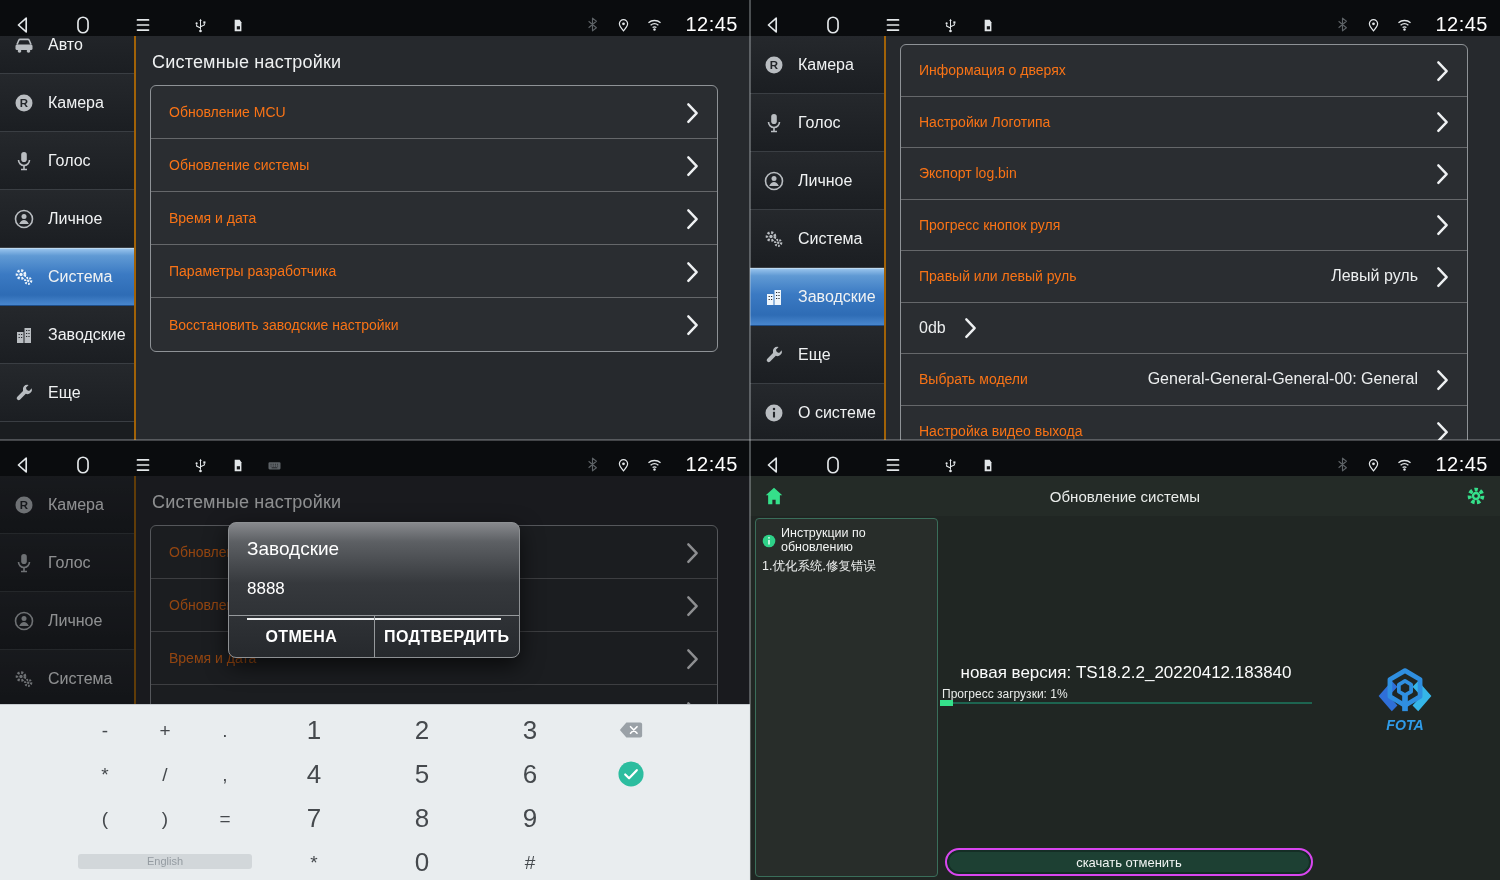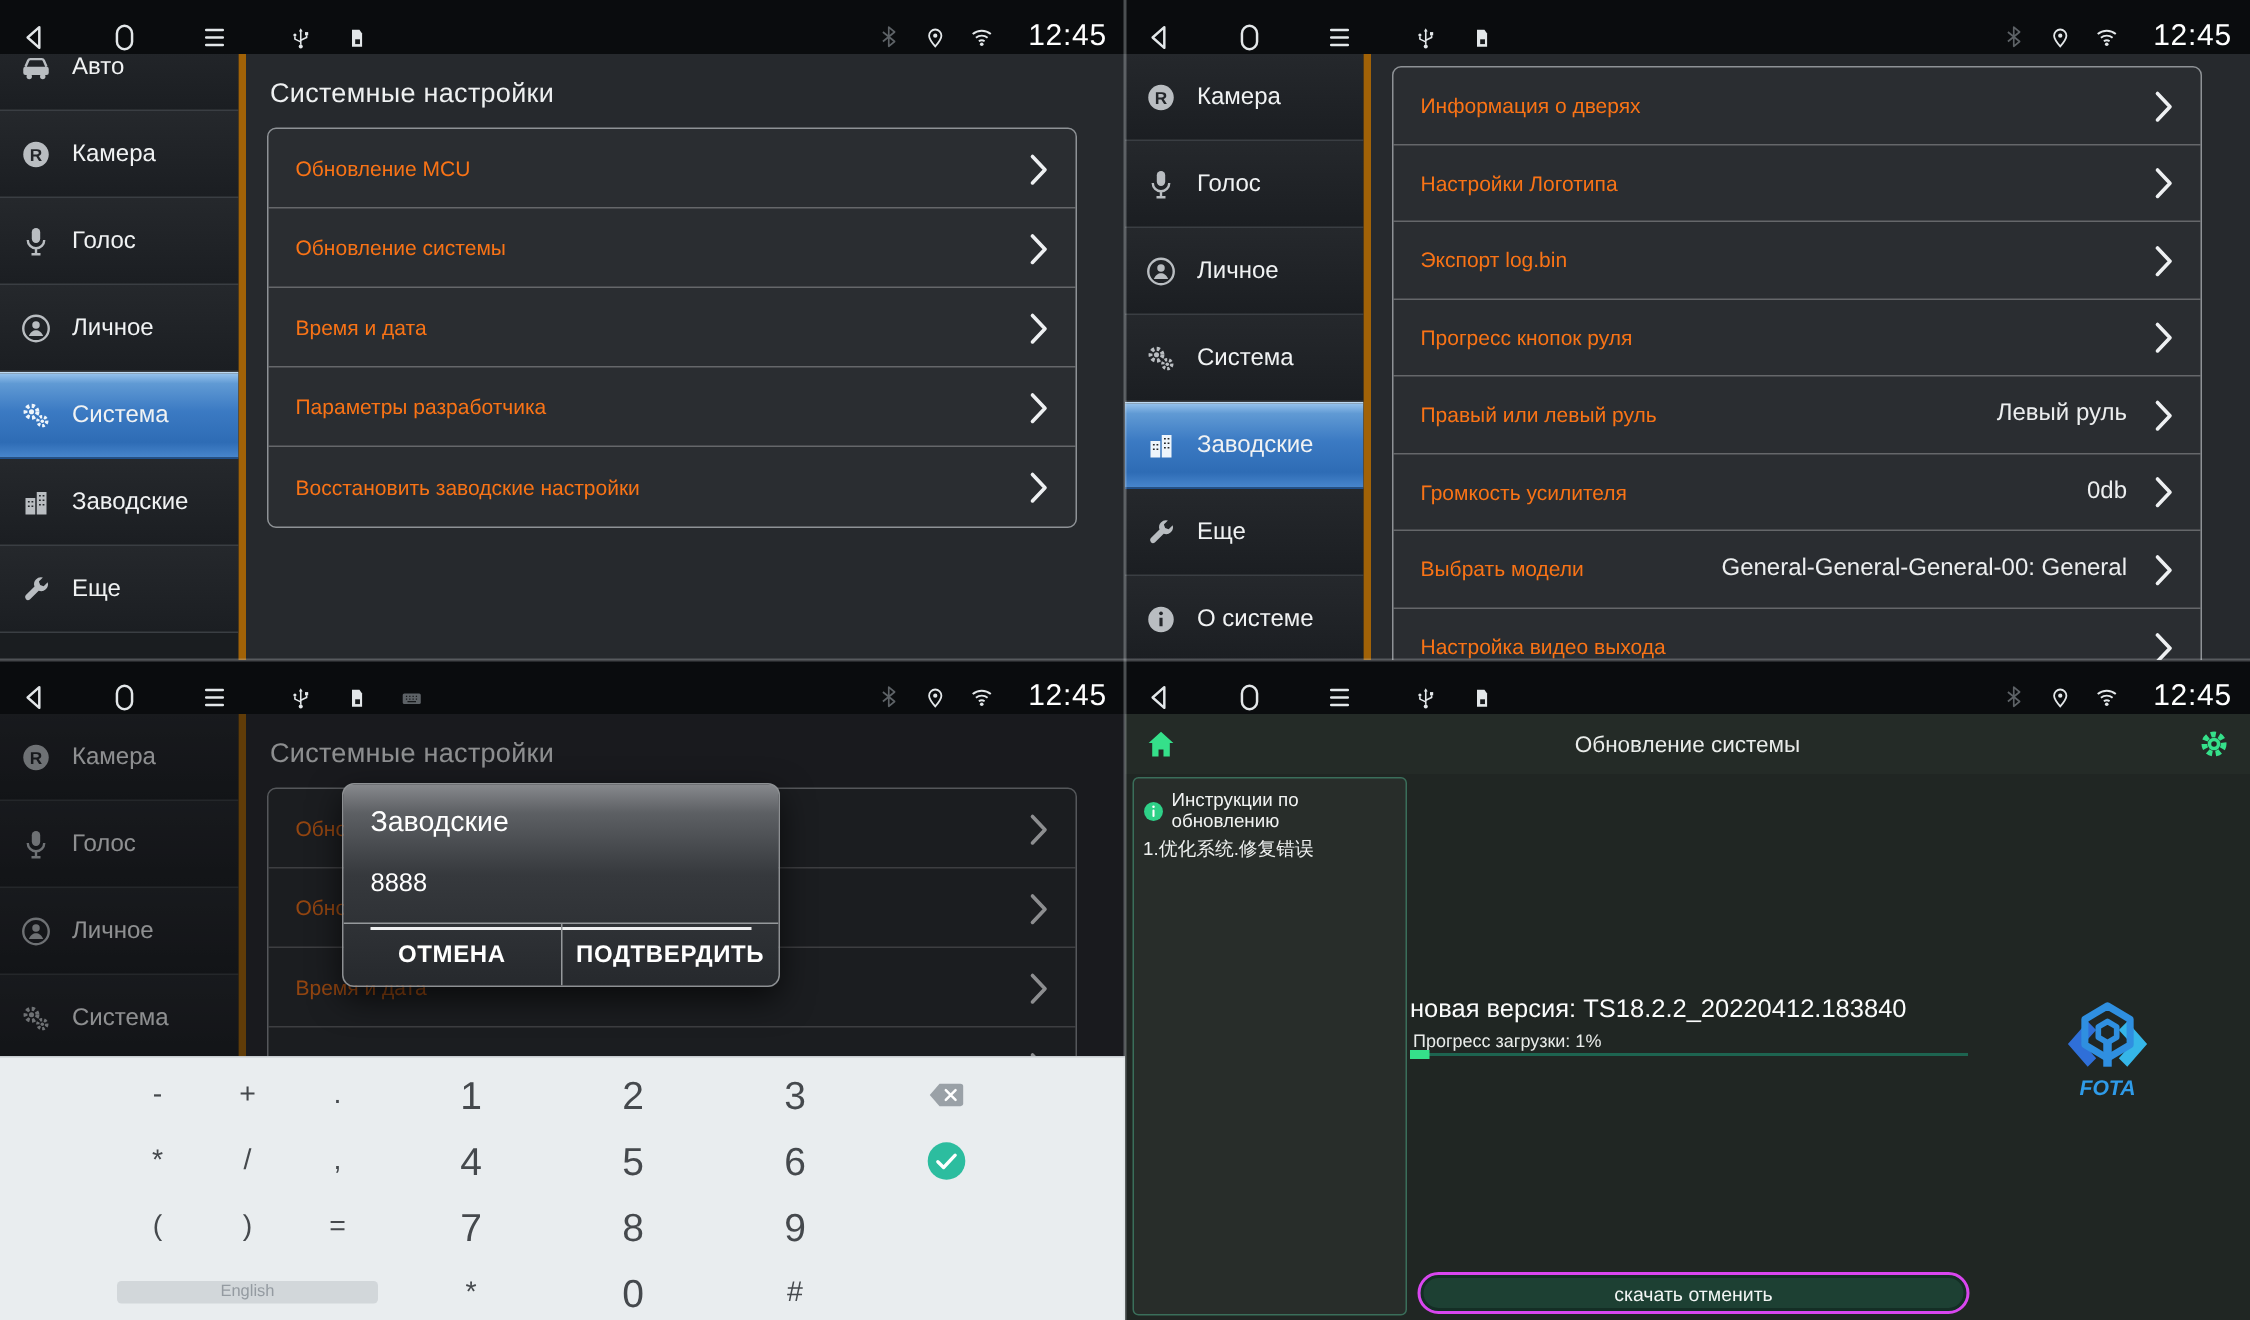--- a/index.html
+++ b/index.html
@@ -19,21 +19,21 @@
   .sbar-mini{display:flex;align-items:center;gap:20px}
   .sbar-right{display:flex;align-items:center;gap:14px}
   .si{width:22px;height:22px;color:#e3e7e9;display:inline-block}
   .si.sm{width:17px;height:17px}
   .si.dim{color:#5d6266}
   .si svg,.icn svg{width:100%;height:100%;display:block}
   .time{color:#fff;font-size:20px;letter-spacing:.5px;margin-left:8px}
 
   
   .body{position:relative;display:flex;height:404px}
-  .side{width:164px;background:#1a1d20;border-right:5px solid #a16207;box-sizing:border-box;overflow:hidden;flex:0 0 auto}
+  .side{width:136px;background:#1a1d20;border-right:2px solid #a16207;box-sizing:border-box;overflow:hidden;flex:0 0 auto}
   .srow{height:58px;display:flex;align-items:center;gap:12px;padding:0 8px 0 12px;border-bottom:1px solid #3a3e43;background:linear-gradient(180deg,#25282c,#1b1e22);box-sizing:border-box}
   .side-cut .srow:first-child{margin-top:-20px}
   .srow .icn{width:24px;height:24px;color:#b9bdc1;flex:0 0 auto}
   .slbl{color:#f0f2f3;font-size:16px;white-space:nowrap}
   .srow.sel{background:linear-gradient(180deg,#96c2ec 0%,#609ad4 12%,#3b7ac3 45%,#2e6cb5 82%,#4886cd 100%);border-top:1px solid #bcd9f1;border-bottom-color:#1e4f8c}
   .srow.sel .icn{color:#eef5fb}
 
   
   .main{flex:1;padding:6px 32px 0 14px;box-sizing:border-box;position:relative}
   .ttl{color:#eef0f1;font-size:18px;font-weight:400;margin:10px 0 12px 2px;letter-spacing:.2px}
@@ -66,21 +66,21 @@
 
   
   .hdr2{position:absolute;left:0;top:36px;right:0;height:40px;background:#242b27;display:flex;align-items:center;padding:0 13px;box-sizing:border-box;z-index:2}
   .hdr2 .icn{width:22px;height:22px}
   .hdr2-ttl{position:absolute;left:0;right:0;text-align:center;color:#e9ecea;font-size:15px;pointer-events:none}
   .hgear{margin-left:auto}
   .panel{position:absolute;left:5px;top:78px;width:183px;bottom:3px;background:#282d2a;border:1px solid #3a6e5a;border-radius:4px;box-sizing:border-box;padding:7px 6px;z-index:2}
   .prow{display:flex;align-items:center;gap:5px;color:#f2f4f3;font-size:12.5px}
   .prow .icn{width:14px;height:14px;flex:0 0 auto;margin-top:1px}
   .pline{color:#eef0ef;font-size:12.5px;margin-top:4px}
-  .ver{position:absolute;left:190px;width:372px;top:223px;text-align:left;color:#fbfcfc;font-size:17px;z-index:2}
+  .ver{position:absolute;left:190px;width:372px;top:223px;text-align:center;color:#fbfcfc;font-size:17px;z-index:2}
   .plabel{position:absolute;left:192px;top:247px;color:#e9ecea;font-size:12px;z-index:2}
   .ptrack{position:absolute;left:190px;top:262px;width:372px;height:2px;background:#1d6450;z-index:2}
   .pfill{position:absolute;left:0;top:-2px;width:13px;height:6px;background:#35e08a}
   .fota{position:absolute;left:622px;top:218px;width:66px;height:78px;z-index:2}
   .dlbtn{position:absolute;left:195px;top:408px;width:368px;height:28px;border:2px solid #d946ef;border-radius:15px;background:#1d4033;box-shadow:inset 0 0 0 2px #142e25;color:#f2f5f4;font-size:13px;display:flex;align-items:center;justify-content:center;box-sizing:border-box;z-index:2}
 </style>
 </head>
 <body>
 
 <div class="stage">
@@ -415,21 +415,20 @@
                 </svg></span>
           </div>
           <div class="lrow">
             <span class="llbl">Правый или левый руль</span>
             <span class="lval">Левый руль</span>
             <span class="chev"><svg viewBox="0 0 14 24">
                   <path d="M2.5 2.5l9 9.5-9 9.5" fill="none" stroke="currentColor" stroke-width="2.6" stroke-linecap="round" stroke-linejoin="round"></path>
                 </svg></span>
           </div>
           <div class="lrow">
-            <span class="llbl">Громкость усилителя</span>
             <span class="lval">0db</span>
             <span class="chev"><svg viewBox="0 0 14 24">
                   <path d="M2.5 2.5l9 9.5-9 9.5" fill="none" stroke="currentColor" stroke-width="2.6" stroke-linecap="round" stroke-linejoin="round"></path>
                 </svg></span>
           </div>
           <div class="lrow">
             <span class="llbl">Выбрать модели</span>
             <span class="lval">General-General-General-00: General</span>
             <span class="chev"><svg viewBox="0 0 14 24">
                   <path d="M2.5 2.5l9 9.5-9 9.5" fill="none" stroke="currentColor" stroke-width="2.6" stroke-linecap="round" stroke-linejoin="round"></path>

